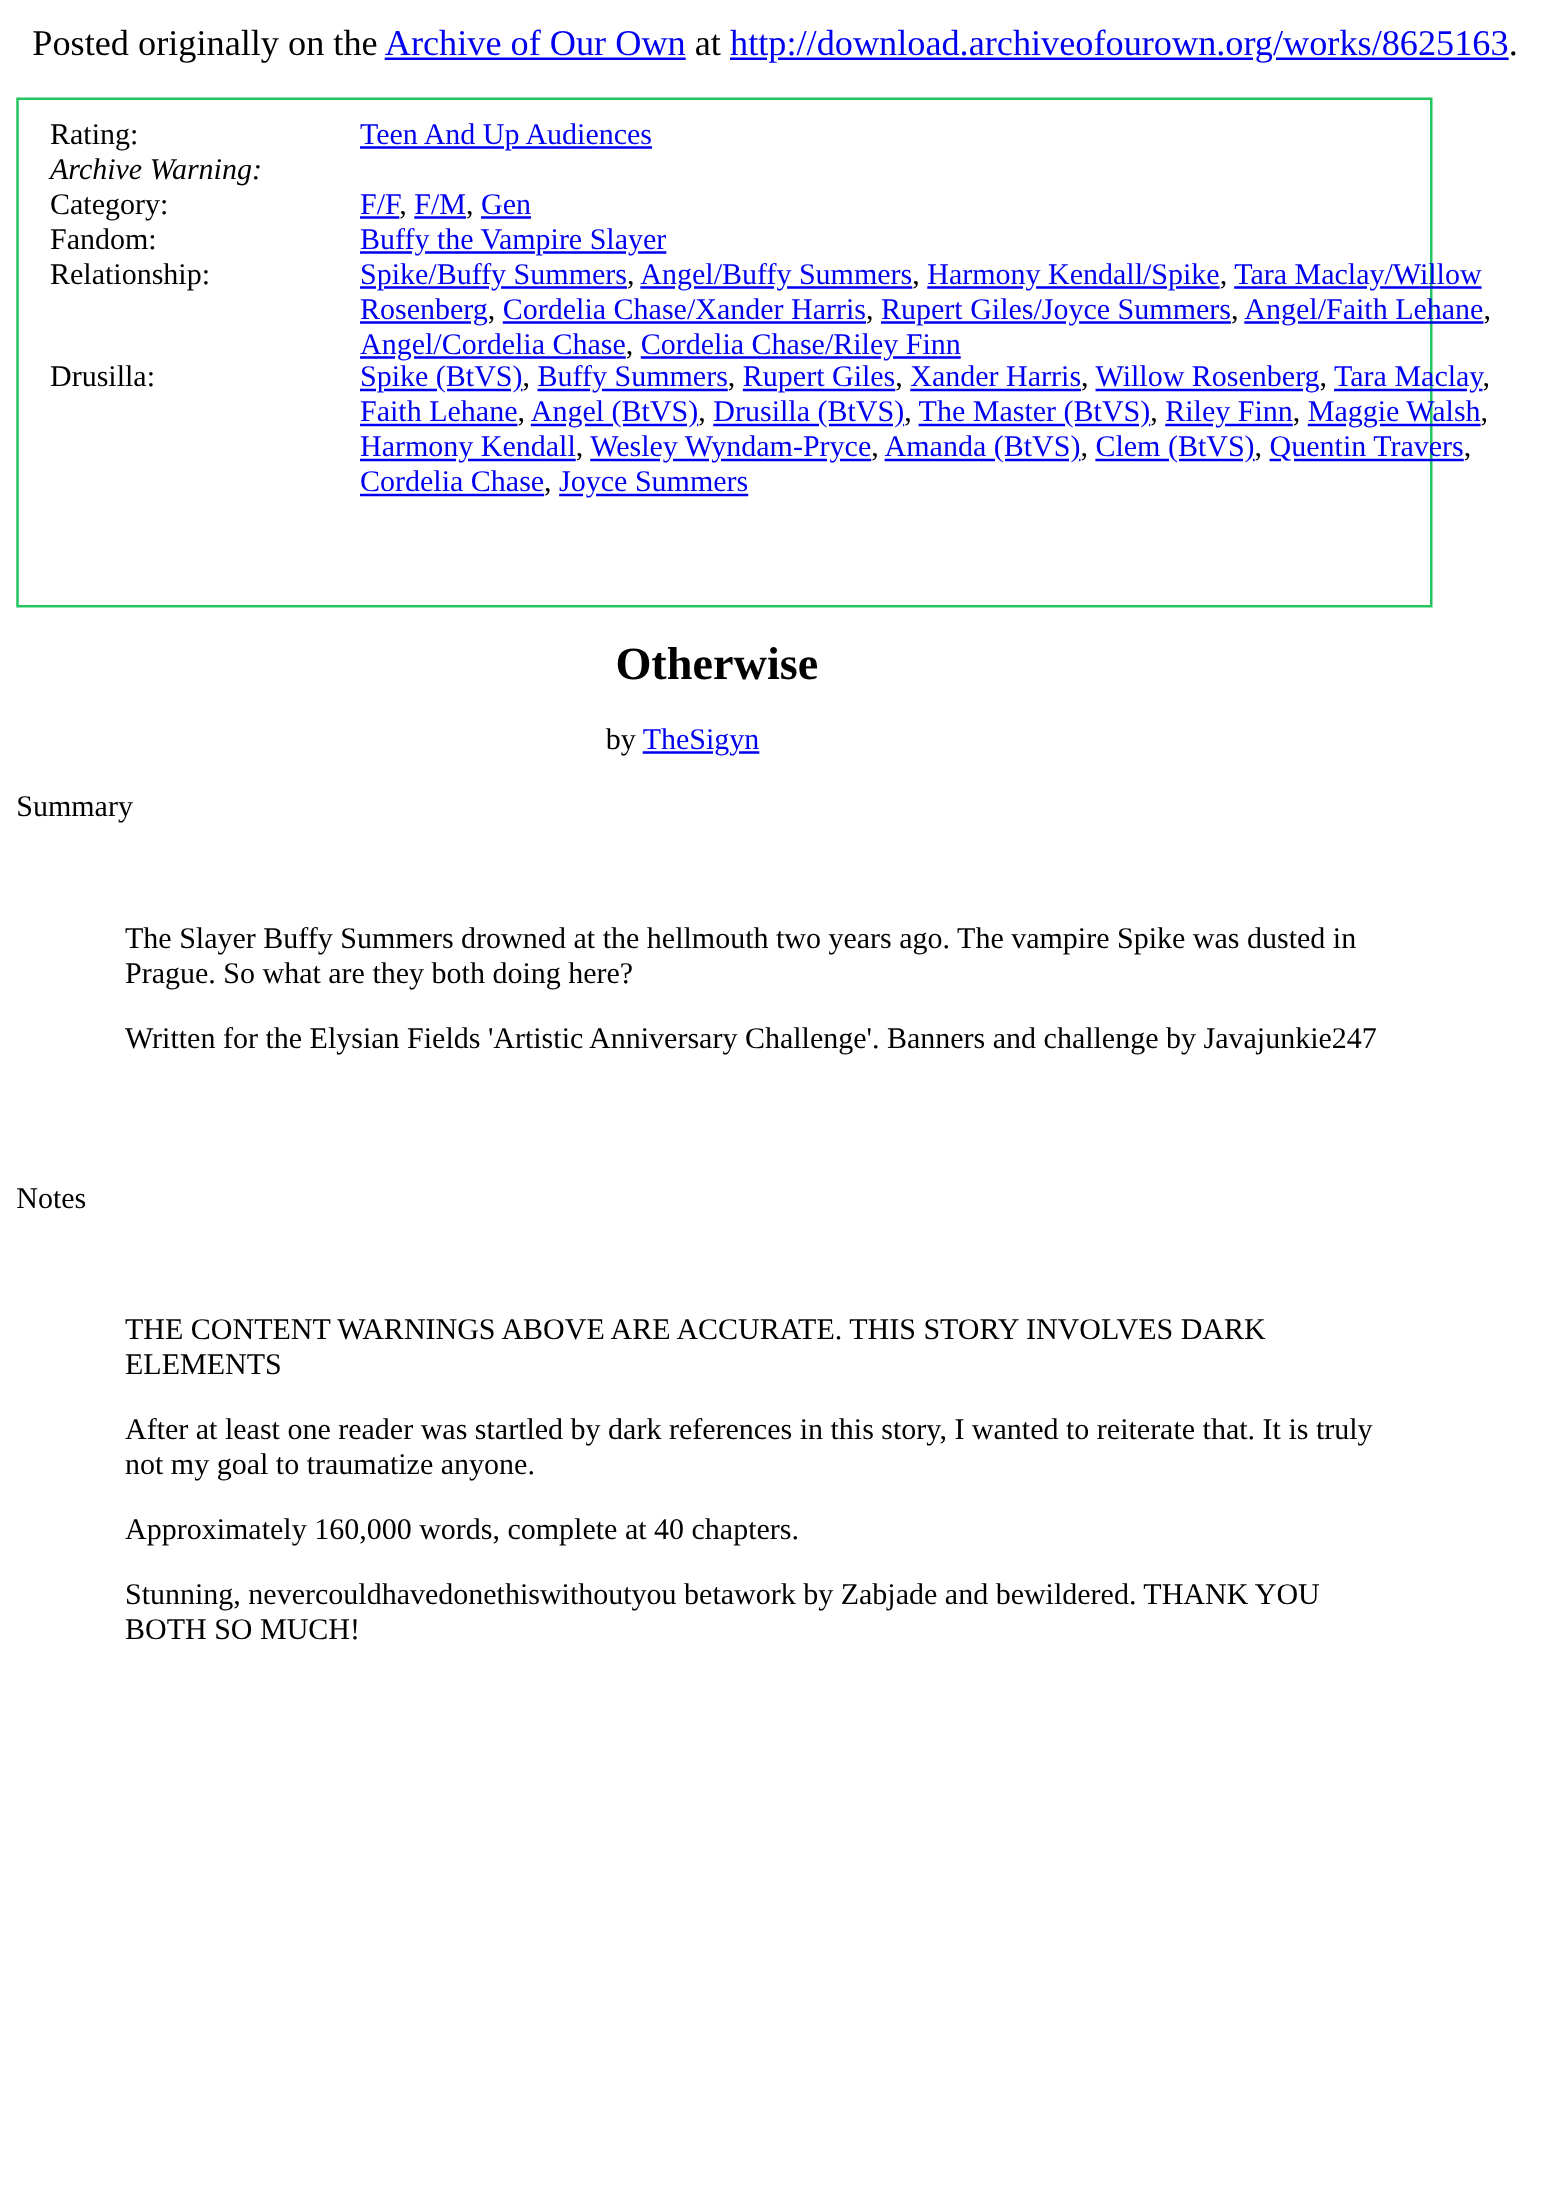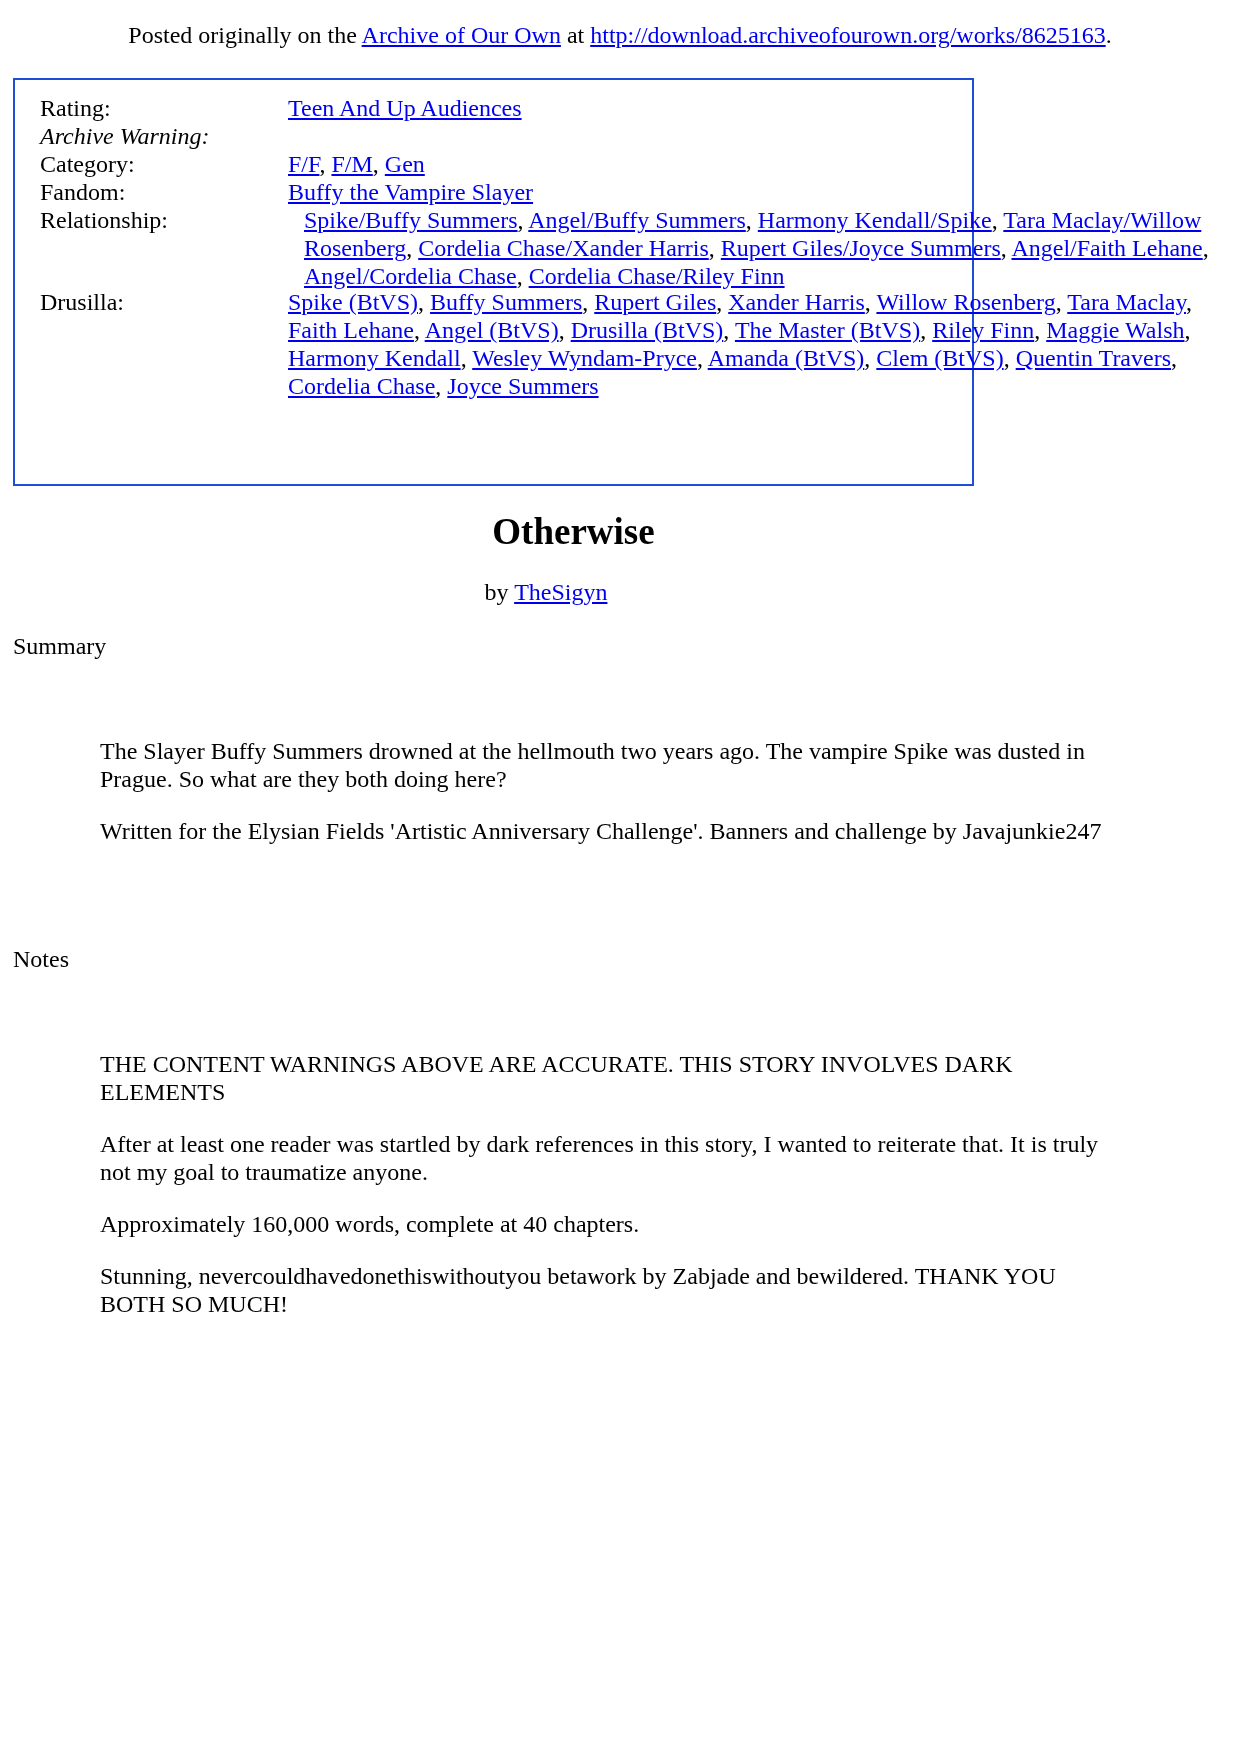--- a/index.html
+++ b/index.html
@@ -12,30 +12,30 @@
       font-size: 24px;
       overflow: hidden;
     }
     a { color: #0000ee; text-decoration: underline; }
     .posted {
       position: absolute;
       top: 21px;
       left: 0;
       width: 1240px;
       text-align: center;
-      font-size: 24px;
+      font-size: 29px;
       line-height: 28px;
     }
     .meta-box {
       position: absolute;
       left: 13px;
       top: 78px;
-      width: 961px;
+      width: 1133px;
       height: 408px;
-      border: 2px solid #1d4ed8;
+      border: 2px solid #22c55e;
       box-sizing: border-box;
     }
     .meta-row {
       position: absolute;
       left: 25px;
       display: flex;
     }
     .meta-label {
       width: 248px;
       flex: 0 0 248px;
@@ -94,21 +94,21 @@
     <div class="meta-label">Archive Warning:</div>
   </div>
   <div class="meta-row" style="top: 70px;">
     <div class="meta-label">Category:</div>
     <div class="meta-value"><a href="#">F/F</a><span>, </span><a href="#">F/M</a><span>, </span><a href="#">Gen</a></div>
   </div>
   <div class="meta-row" style="top: 98px;">
     <div class="meta-label">Fandom:</div>
     <div class="meta-value"><a href="#">Buffy the Vampire Slayer</a></div>
   </div>
-  <div class="meta-row" style="top: 126px; gap: 16px;">
+  <div class="meta-row" style="top: 126px;">
     <div class="meta-label">Relationship:</div>
     <div class="meta-value"><a href="#">Spike/Buffy Summers</a><span>, </span><a href="#">Angel/Buffy Summers</a><span>, </span><a href="#">Harmony Kendall/Spike</a><span>, </span><a href="#">Tara Maclay/Willow Rosenberg</a><span>, </span><a href="#">Cordelia Chase/Xander Harris</a><span>, </span><a href="#">Rupert Giles/Joyce Summers</a><span>, </span><a href="#">Angel/Faith Lehane</a><span>, </span><a href="#">Angel/Cordelia Chase</a><span>, </span><a href="#">Cordelia Chase/Riley Finn</a></div>
   </div>
   <div class="meta-row" style="top: 208px;">
     <div class="meta-label">Drusilla:</div>
     <div class="meta-value"><a href="#">Spike (BtVS)</a><span>, </span><a href="#">Buffy Summers</a><span>, </span><a href="#">Rupert Giles</a><span>, </span><a href="#">Xander Harris</a><span>, </span><a href="#">Willow Rosenberg</a><span>, </span><a href="#">Tara Maclay</a><span>, </span><a href="#">Faith Lehane</a><span>, </span><a href="#">Angel (BtVS)</a><span>, </span><a href="#">Drusilla (BtVS)</a><span>, </span><a href="#">The Master (BtVS)</a><span>, </span><a href="#">Riley Finn</a><span>, </span><a href="#">Maggie Walsh</a><span>, </span><a href="#">Harmony Kendall</a><span>, </span><a href="#">Wesley Wyndam-Pryce</a><span>, </span><a href="#">Amanda (BtVS)</a><span>, </span><a href="#">Clem (BtVS)</a><span>, </span><a href="#">Quentin Travers</a><span>, </span><a href="#">Cordelia Chase</a><span>, </span><a href="#">Joyce Summers</a></div>
   </div>
 </div>
 
 <div class="title">Otherwise</div>

